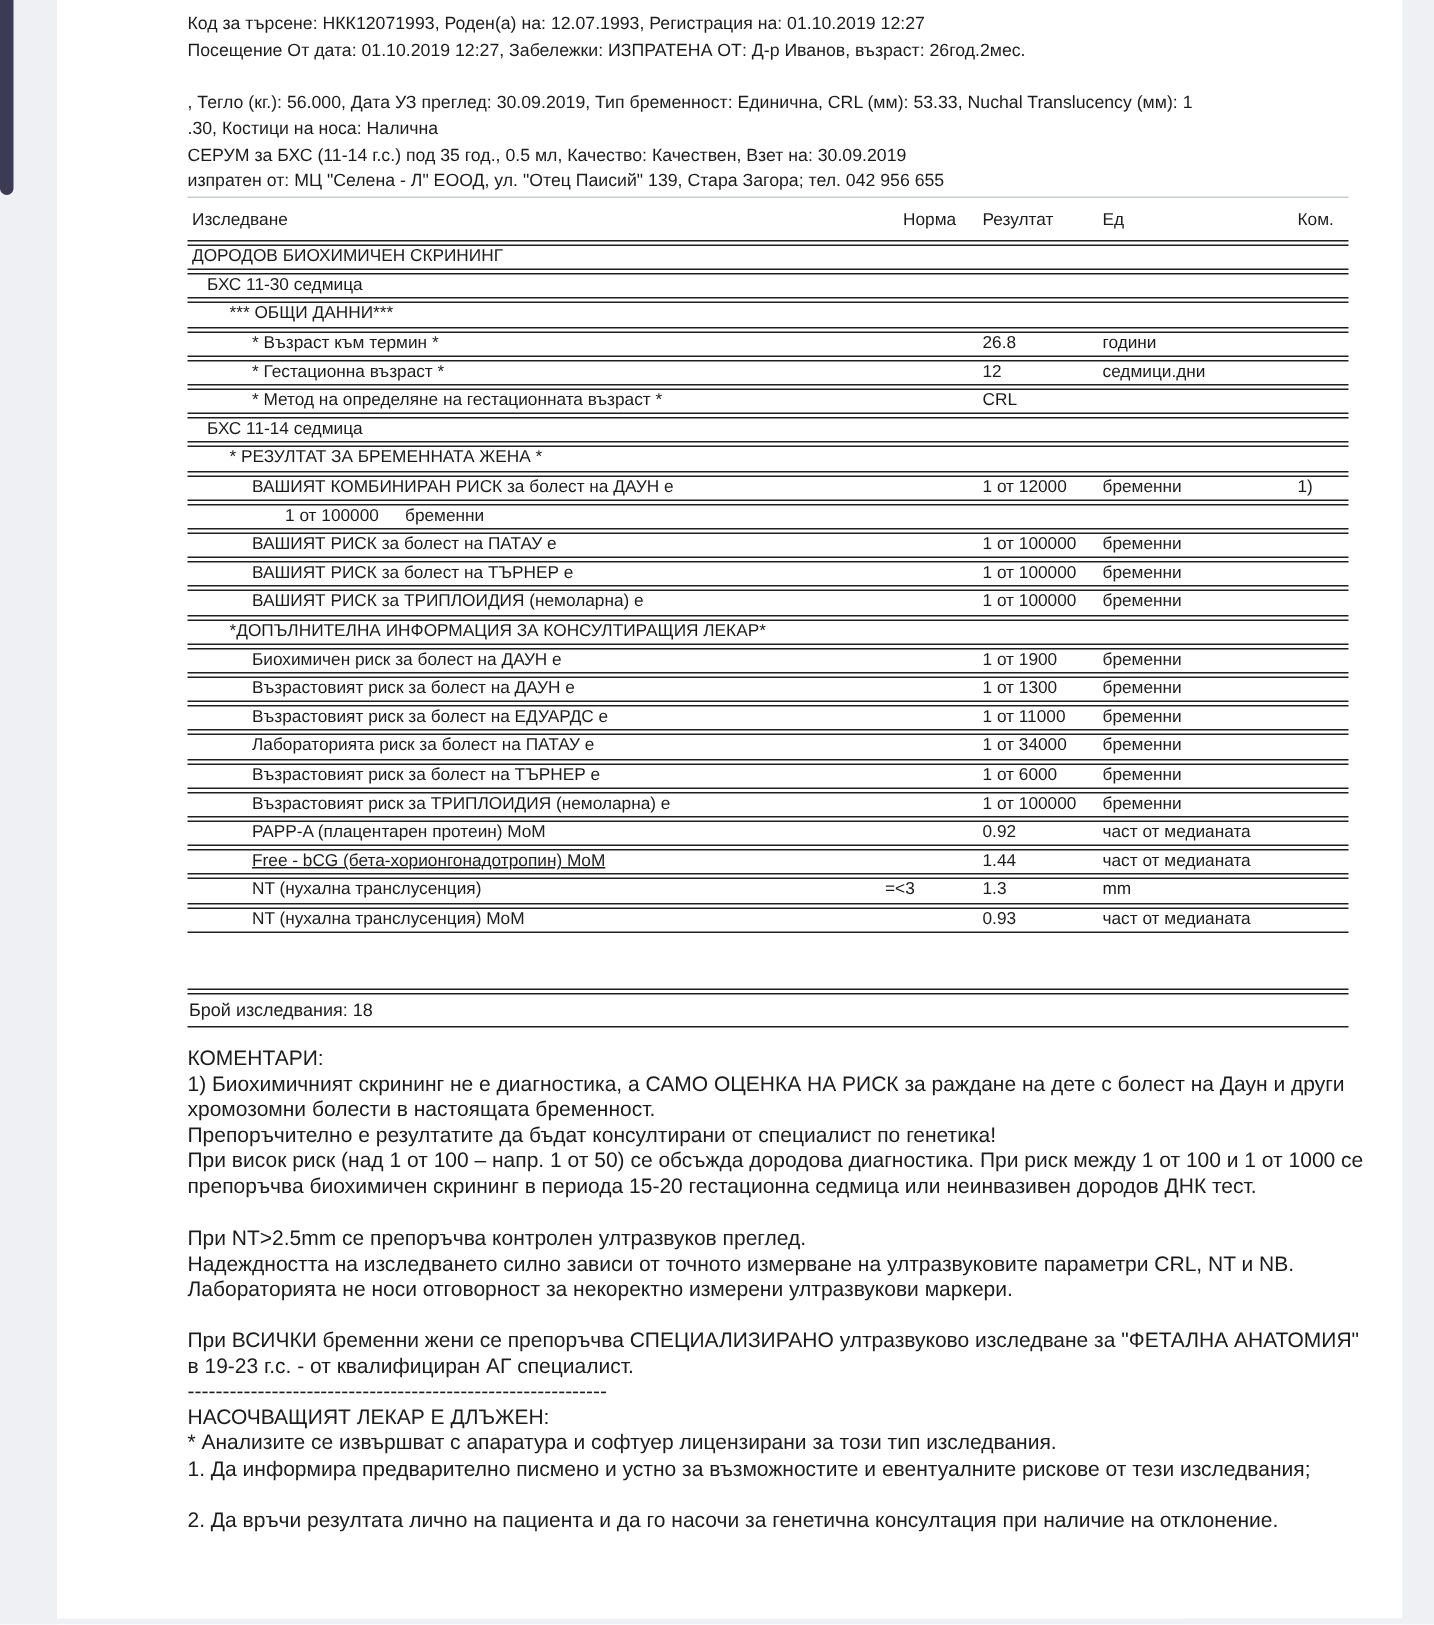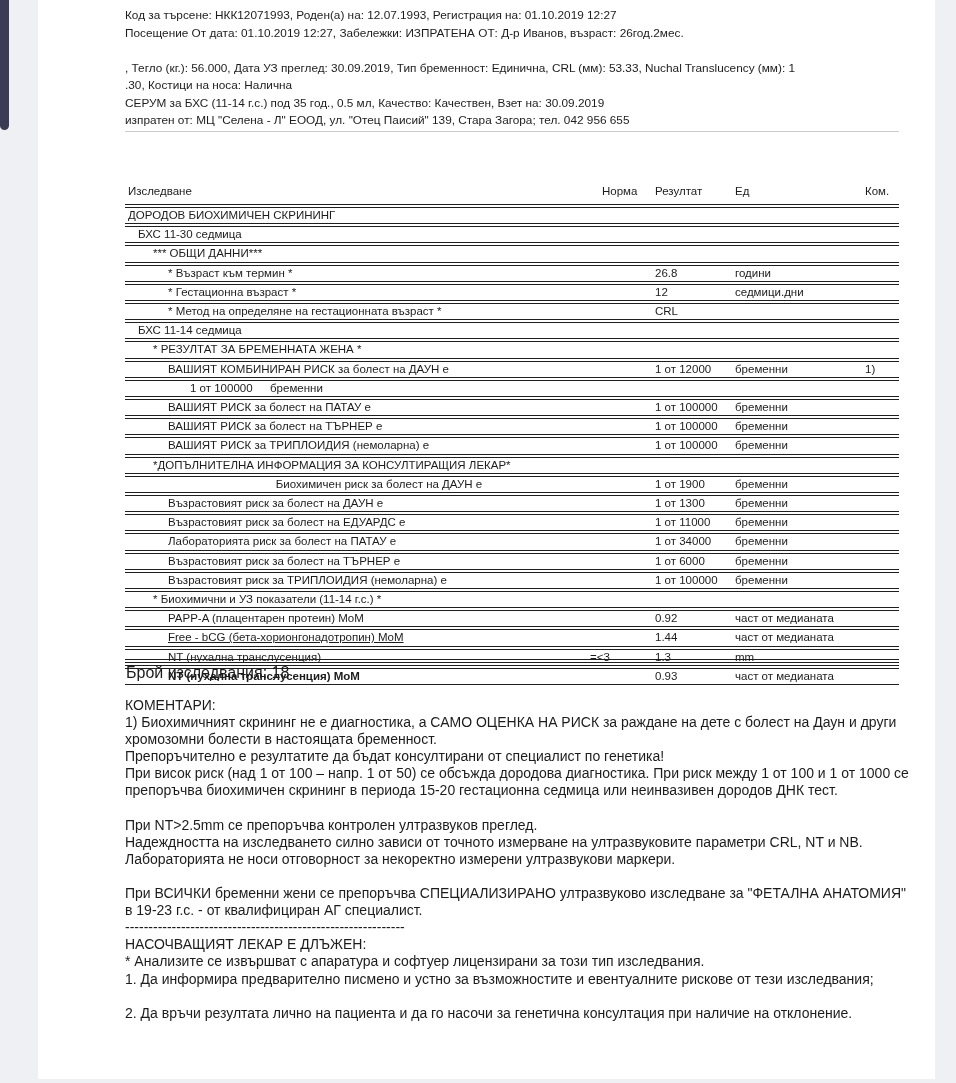--- a/index.html
+++ b/index.html
@@ -25,32 +25,32 @@
 
   
   .patient-header{position:absolute;left:87px;top:7px;width:760px;font-size:11.8px;line-height:17.5px;}
   .hline{min-height:17.5px;white-space:nowrap;}
 
   .top-rule{position:absolute;left:87px;top:131px;width:774px;border-top:1px solid var(--faint);}
 
   
   .results-table{position:absolute;left:87px;top:136px;width:774px;font-size:11.5px;}
   .trow,.thead{display:flex;align-items:flex-start;}
-  .thead{padding:5px 0 7px;border-bottom:1px solid var(--line);margin-top:44px;}
+  .thead{padding:5px 0 7px;border-bottom:1px solid var(--line);}
   .trow{border-top:1px solid var(--line);border-bottom:1px solid var(--line);margin-top:2px;padding:1px 0 1px;line-height:13.2px;}
   .c-name{width:465px;}
   .c-norm{width:65px;}
   .c-result{width:80px;}
   .c-unit{width:125px;}
   .c-comment{width:39px;padding-left:5px;}
   .thead .c-norm{padding-left:12px;}
   .thead .c-name{padding-left:3px;}
 
   
-  .summary{position:absolute;left:87px;top:659px;width:774px;border-top:1px solid var(--line);font-size:16px;}
+  .summary{position:absolute;left:87px;top:659px;width:774px;border-top:1px solid var(--line);font-size:12px;}
   .summary-inner{margin-top:2px;border-top:1px solid var(--line);border-bottom:1px solid var(--line);padding:3px 0 4px 1px;line-height:14px;}
 
   
   .comments{position:absolute;left:87px;top:697px;width:800px;font-size:14px;line-height:17.1px;}
   .cline{min-height:17.1px;}
 </style>
 </head>
 <body>
 
 <div class="strip left"></div>
@@ -194,21 +194,21 @@
 
         <div class="trow">
           <div class="c-name" style="padding-left: 28px;">*ДОПЪЛНИТЕЛНА ИНФОРМАЦИЯ ЗА КОНСУЛТИРАЩИЯ ЛЕКАР*</div>
           <div class="c-norm"></div>
           <div class="c-result"></div>
           <div class="c-unit"></div>
           <div class="c-comment"></div>
         </div>
 
         <div class="trow">
-          <div class="c-name" style="padding-left: 43px; text-align: center;">Биохимичен риск за болест на ДАУН е</div>
+          <div class="c-name" style="padding-left: 43px;">Биохимичен риск за болест на ДАУН е</div>
           <div class="c-norm"></div>
           <div class="c-result">1 от 1900</div>
           <div class="c-unit">бременни</div>
           <div class="c-comment"></div>
         </div>
 
         <div class="trow">
           <div class="c-name" style="padding-left: 43px;">Възрастовият риск за болест на ДАУН е</div>
           <div class="c-norm"></div>
           <div class="c-result">1 от 1300</div>
@@ -241,27 +241,20 @@
         </div>
 
         <div class="trow">
           <div class="c-name" style="padding-left: 43px;">Възрастовият риск за ТРИПЛОИДИЯ (немоларна) е</div>
           <div class="c-norm"></div>
           <div class="c-result">1 от 100000</div>
           <div class="c-unit">бременни</div>
           <div class="c-comment"></div>
         </div>
 
-        <div class="trow">
-          <div class="c-name" style="padding-left: 28px;">* Биохимични и УЗ показатели (11-14 г.с.) *</div>
-          <div class="c-norm"></div>
-          <div class="c-result"></div>
-          <div class="c-unit"></div>
-          <div class="c-comment"></div>
-        </div>
 
         <div class="trow">
           <div class="c-name" style="padding-left: 43px;">PAPP-A (плацентарен протеин) MoM</div>
           <div class="c-norm"></div>
           <div class="c-result">0.92</div>
           <div class="c-unit">част от медианата</div>
           <div class="c-comment"></div>
         </div>
 
         <div class="trow">
@@ -274,21 +267,21 @@
 
         <div class="trow">
           <div class="c-name" style="padding-left: 43px;">NT (нухална транслусенция)</div>
           <div class="c-norm">=&lt;3</div>
           <div class="c-result">1.3</div>
           <div class="c-unit">mm</div>
           <div class="c-comment"></div>
         </div>
 
         <div class="trow">
-          <div class="c-name" style="padding-left: 43px; font-weight: bold;">NT (нухална транслусенция) MoM</div>
+          <div class="c-name" style="padding-left: 43px;">NT (нухална транслусенция) MoM</div>
           <div class="c-norm"></div>
           <div class="c-result">0.93</div>
           <div class="c-unit">част от медианата</div>
           <div class="c-comment"></div>
         </div>
       </div>
   </div>
 
   <div class="summary">
     <div class="summary-inner">Брой изследвания: 18</div>

